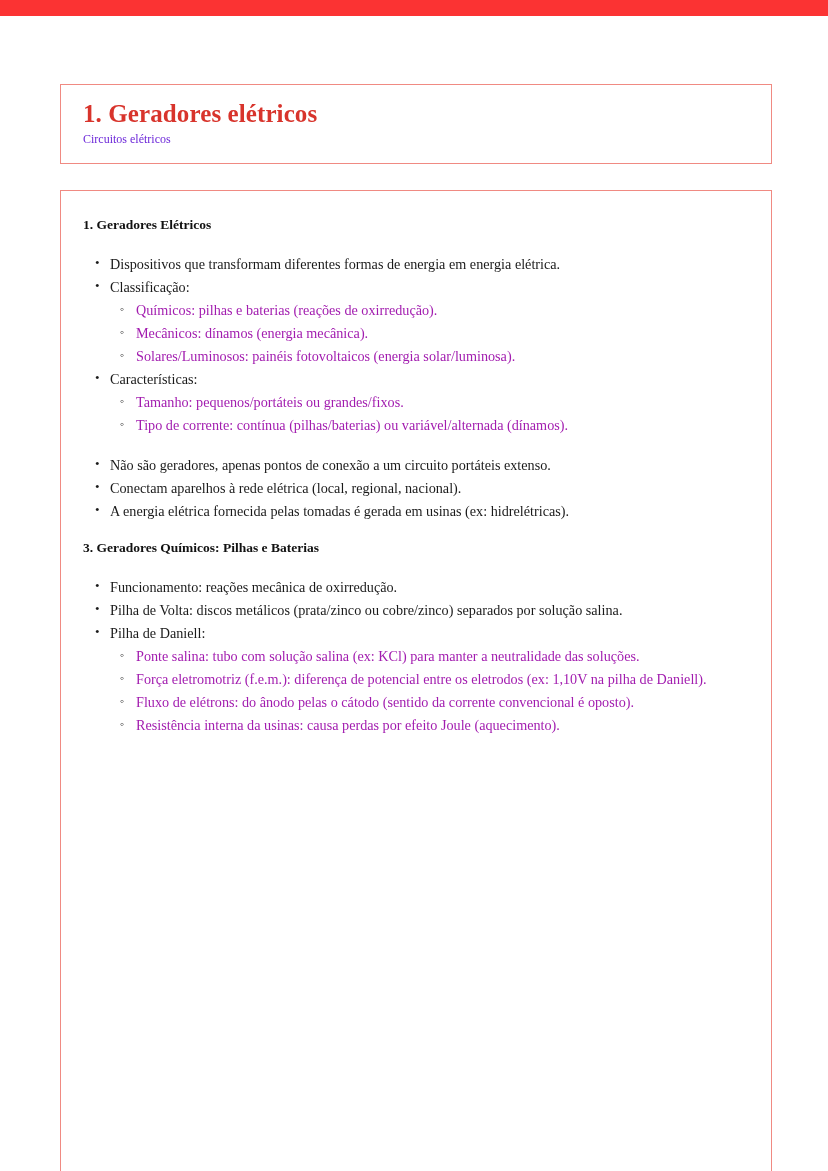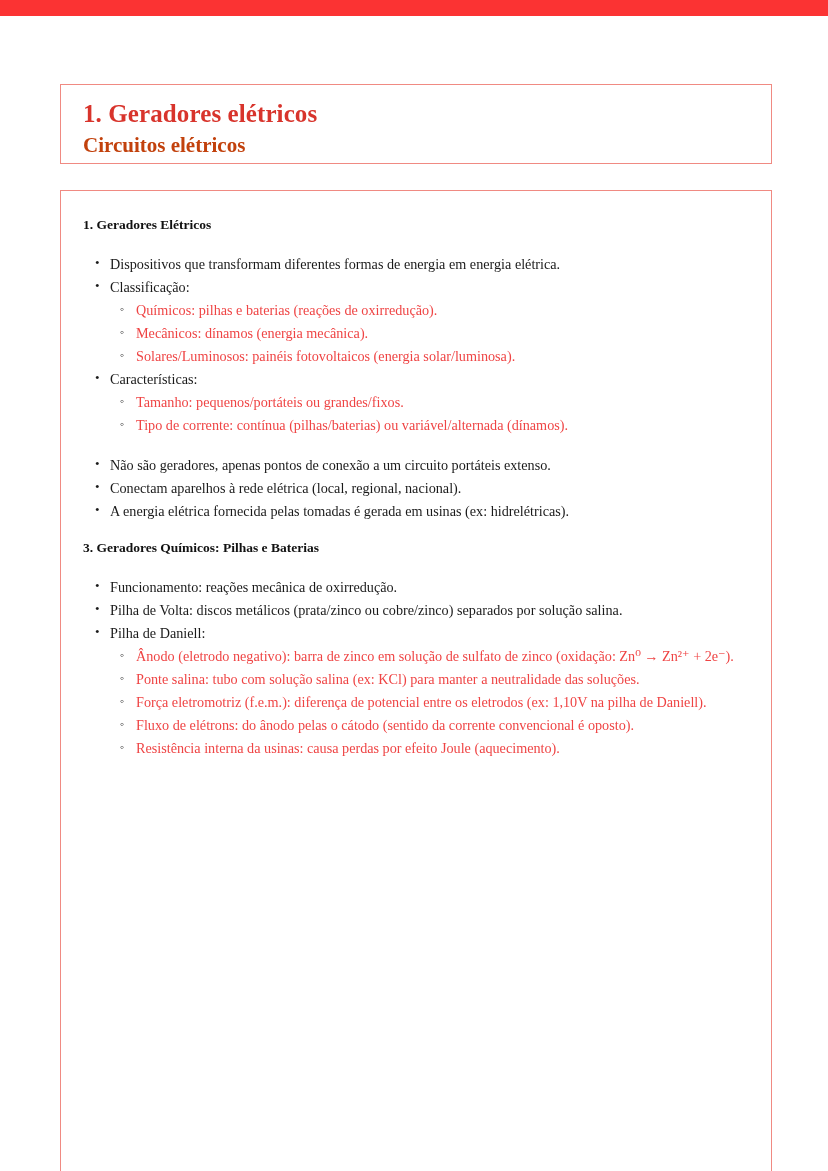--- a/index.html
+++ b/index.html
@@ -44,23 +44,23 @@
     font-family: "Liberation Serif", "DejaVu Serif", serif;
     font-size: 25px;
     font-weight: 700;
     color: #d8342c;
     line-height: 1.2;
     margin: 0 0 3px 0;
     letter-spacing: 0.1px;
   }
   .doc-subtitle {
     font-family: "Liberation Serif", "DejaVu Serif", serif;
-    font-size: 21px;
-    font-weight: 700;
-    color: #c2410c;
+    font-size: 12px;
+    font-weight: 400;
+    color: #6d28d9;
     line-height: 1.25;
     margin: 0;
   }
 
   
   .content-card {
     position: absolute;
     left: 60px;
     top: 190px;
     width: 712px;
@@ -112,21 +112,21 @@
   ul.level-2 {
     list-style: none;
     margin: 0;
     padding: 0;
   }
   ul.level-2 > li.subbullet {
     position: relative;
     padding-left: 26px;
     font-size: 14.2px;
     line-height: 1.55;
-    color: #ef4444;
+    color: #a21caf;
     margin-bottom: 1px;
   }
   ul.level-2 > li.subbullet::before {
     content: "\25E6";
     position: absolute;
     left: 10px;
     top: 0;
     font-size: 12px;
     color: #1a1a1a;
     line-height: 1.75;
@@ -168,21 +168,20 @@
           <li class="bullet"><span class="li-text">Conectam aparelhos à rede elétrica (local, regional, nacional).</span></li>
           <li class="bullet"><span class="li-text">A energia elétrica fornecida pelas tomadas é gerada em usinas (ex: hidrelétricas).</span></li>
         </ul>
       </div>
       <div class="section">
         <div class="section-heading">3. Geradores Químicos: Pilhas e Baterias</div>
         <ul class="level-1">
           <li class="bullet"><span class="li-text">Funcionamento: reações mecânica de oxirredução.</span></li>
           <li class="bullet"><span class="li-text">Pilha de Volta: discos metálicos (prata/zinco ou cobre/zinco) separados por solução salina.</span></li>
           <li class="bullet"><span class="li-text">Pilha de Daniell:</span><ul class="level-2">
-              <li class="subbullet">Ânodo (eletrodo negativo): barra de zinco em solução de sulfato de zinco (oxidação: Zn⁰ → Zn²⁺ + 2e⁻).</li>
               <li class="subbullet">Ponte salina: tubo com solução salina (ex: KCl) para manter a neutralidade das soluções.</li>
               <li class="subbullet">Força eletromotriz (f.e.m.): diferença de potencial entre os eletrodos (ex: 1,10V na pilha de Daniell).</li>
               <li class="subbullet">Fluxo de elétrons: do ânodo pelas o cátodo (sentido da corrente convencional é oposto).</li>
               <li class="subbullet">Resistência interna da usinas: causa perdas por efeito Joule (aquecimento).</li>
             </ul></li>
         </ul>
       </div>
     </div>
 </div>
 

